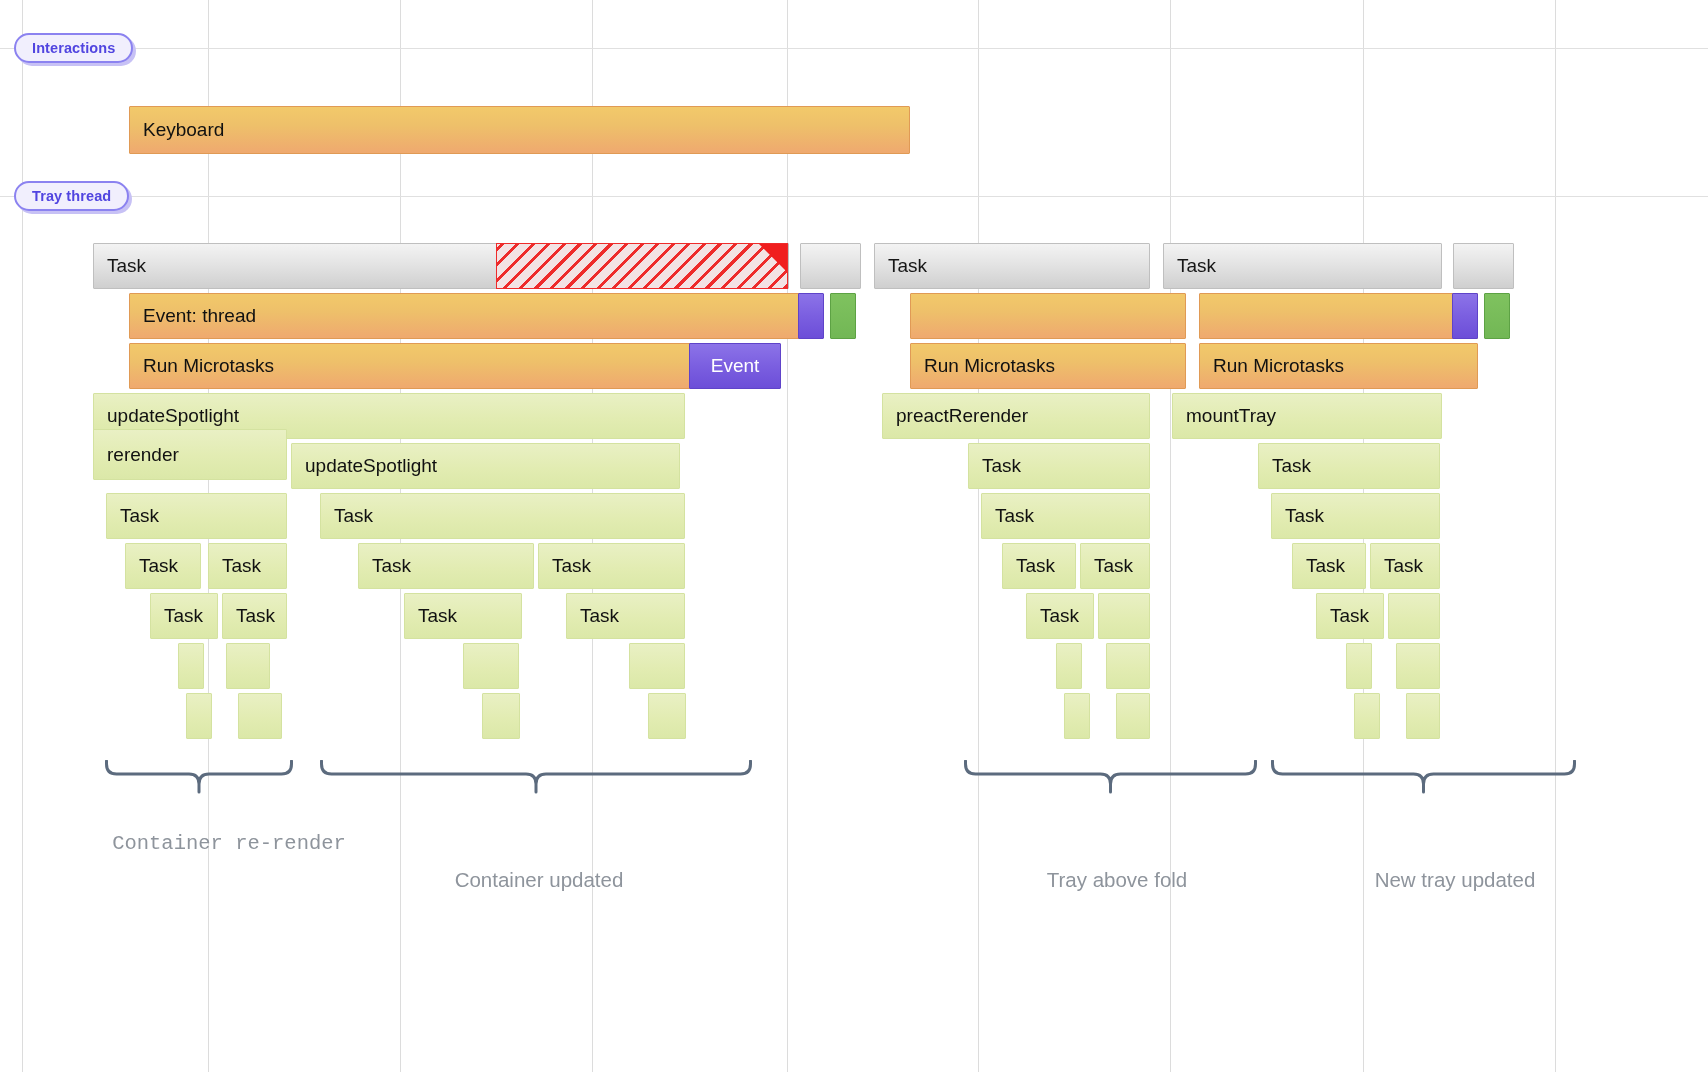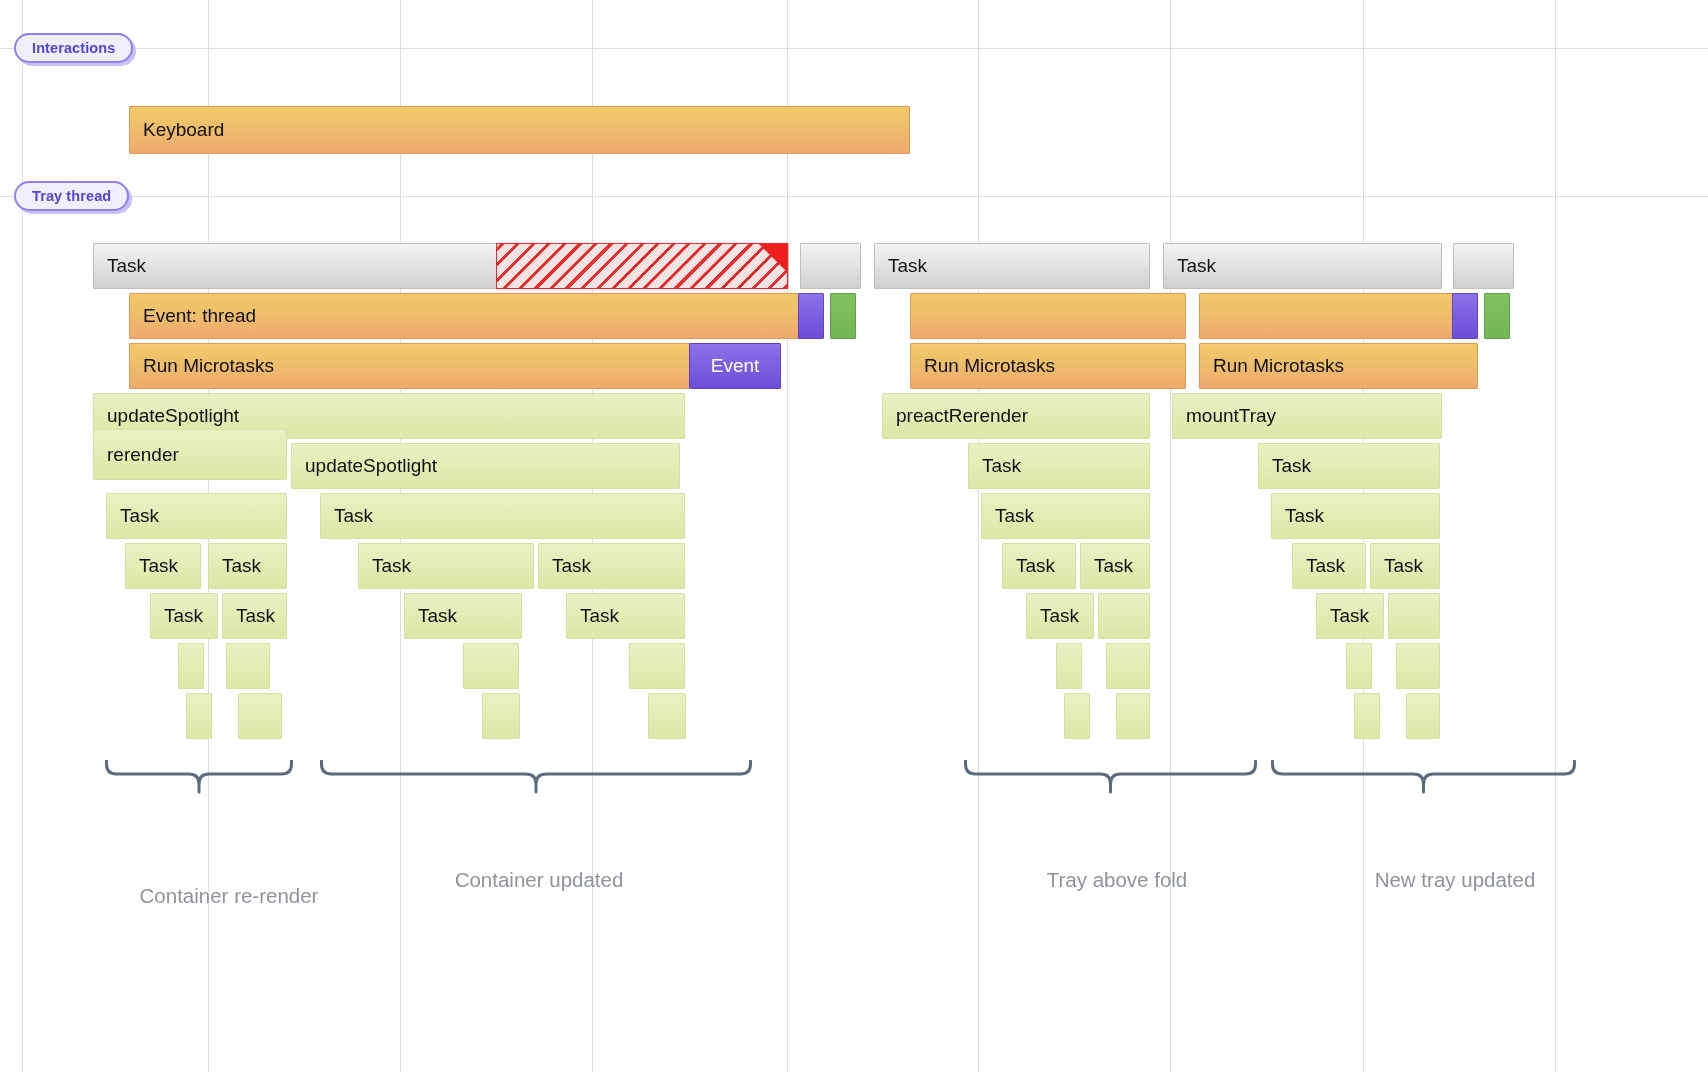--- a/index.html
+++ b/index.html
@@ -225,21 +225,21 @@
       <div class="blk script nolabel" style="left: 1354px; top: 693px; width: 26px; height: 46px;"></div>
       <div class="blk script nolabel" style="left: 1406px; top: 693px; width: 34px; height: 46px;"></div>
     </div>
 
   <div id="annotations">
       <div class="brace" style="left: 105px; top: 760px; width: 188px; height: 34px;">
         <svg width="188" height="34" viewBox="0 0 188 34">
           <path d="M 1.5 1 L 1.5 4 Q 1.5 14 11.5 14 L 84 14 Q 94 14 94 24 L 94 32 L 94 24 Q 94 14 104 14 L 176.5 14 Q 186.5 14 186.5 4 L 186.5 1" fill="none" stroke="#5c6b7e" stroke-width="3" stroke-linecap="round" stroke-linejoin="round"></path>
         </svg>
       </div>
-      <div class="annot-label" style="left: 29px; top: 884px; width: 400px;">Container re-render</div>
+      <div class="annot-label" style="left: 29px; top: 832px; width: 400px; font-family: Liberation Mono, monospace;">Container re-render</div>
       <div class="brace" style="left: 320px; top: 760px; width: 432px; height: 34px;">
         <svg width="432" height="34" viewBox="0 0 432 34">
           <path d="M 1.5 1 L 1.5 4 Q 1.5 14 11.5 14 L 206 14 Q 216 14 216 24 L 216 32 L 216 24 Q 216 14 226 14 L 420.5 14 Q 430.5 14 430.5 4 L 430.5 1" fill="none" stroke="#5c6b7e" stroke-width="3" stroke-linecap="round" stroke-linejoin="round"></path>
         </svg>
       </div>
       <div class="annot-label" style="left: 339px; top: 868px; width: 400px;">Container updated</div>
       <div class="brace" style="left: 964px; top: 760px; width: 293px; height: 34px;">
         <svg width="293" height="34" viewBox="0 0 293 34">
           <path d="M 1.5 1 L 1.5 4 Q 1.5 14 11.5 14 L 136.5 14 Q 146.5 14 146.5 24 L 146.5 32 L 146.5 24 Q 146.5 14 156.5 14 L 281.5 14 Q 291.5 14 291.5 4 L 291.5 1" fill="none" stroke="#5c6b7e" stroke-width="3" stroke-linecap="round" stroke-linejoin="round"></path>
         </svg>

